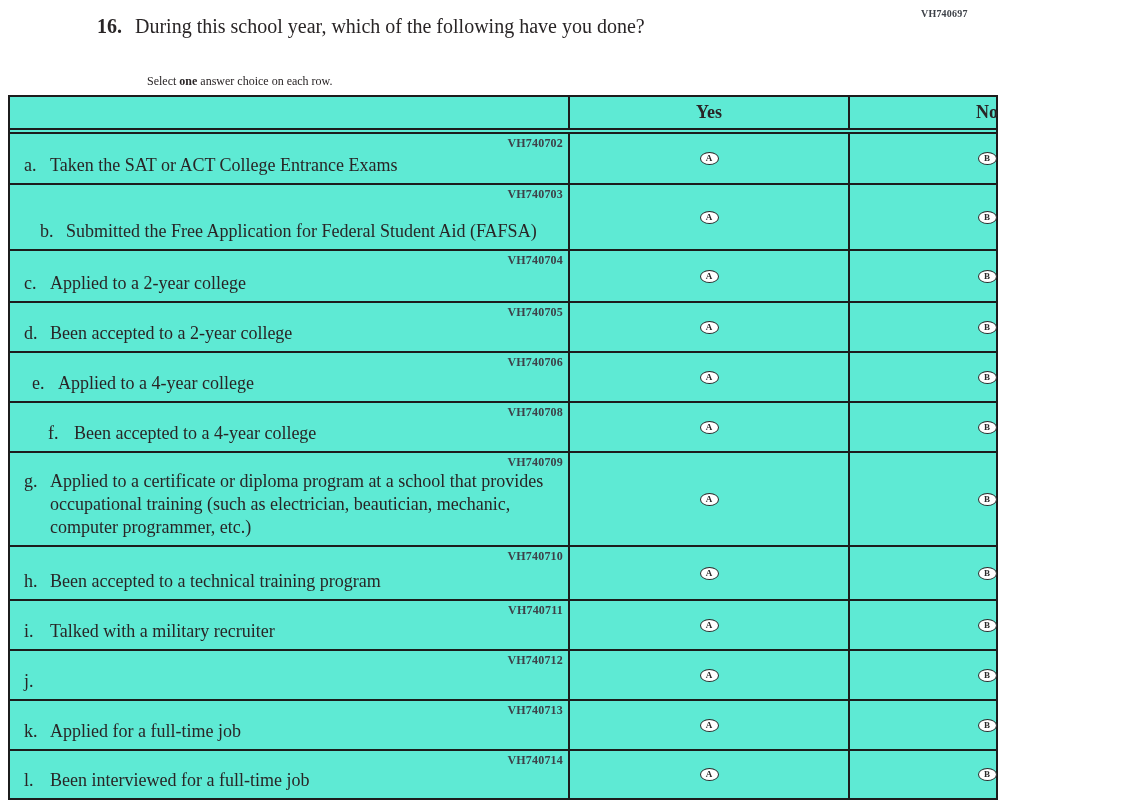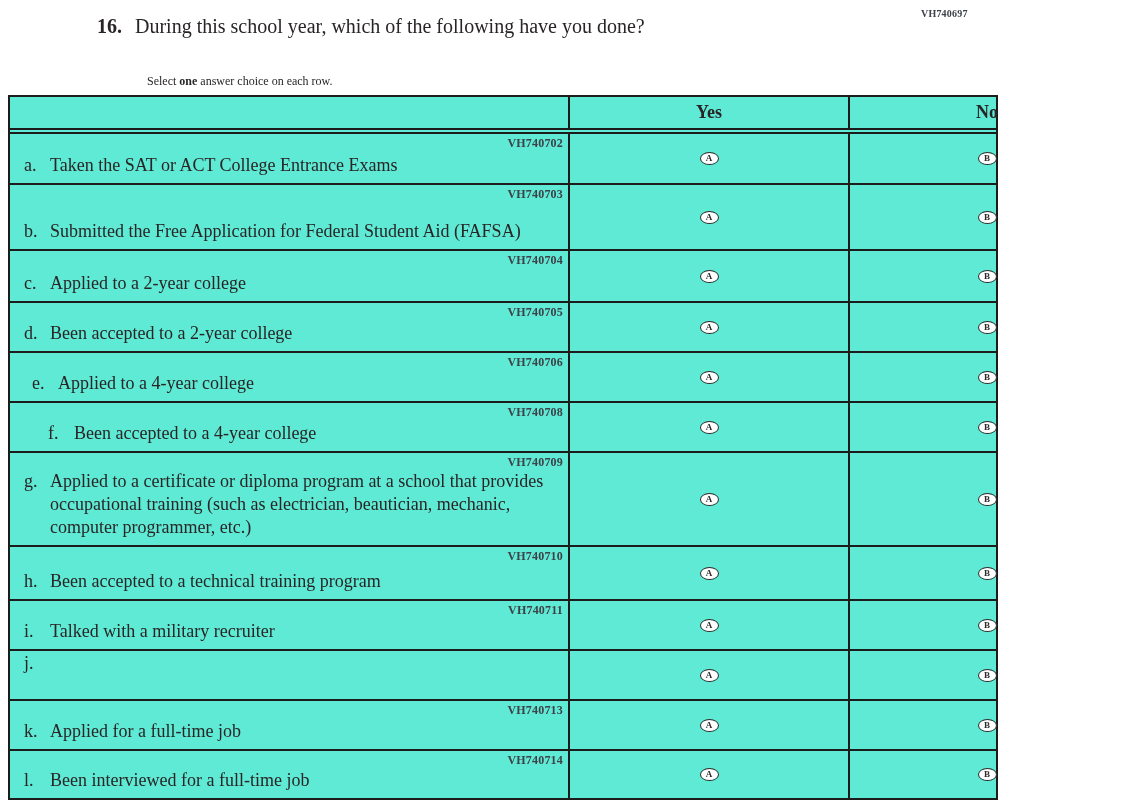--- a/index.html
+++ b/index.html
@@ -66,21 +66,21 @@
   .bubble {
     width:19px; height:13px; box-sizing:border-box;
     border:1.4px solid #2a2a2a; border-radius:50%;
     display:flex; align-items:center; justify-content:center;
     background:#fff; cursor:pointer;
   }
   .bubble .bubble-letter { font-size:9px; line-height:1; font-weight:bold; color:#2a2a2a; }
 
   
   .t-body .t-row:nth-child(1)  .cell-item { min-height:49px; }
-  .t-body .t-row:nth-child(2)  .cell-item { min-height:64px; }
+  .t-body .t-row:nth-child(2)  .cell-item { min-height:64px;padding-left:16px; }
   .t-body .t-row:nth-child(3)  .cell-item { min-height:50px;border-radius:8px; }
   .t-body .t-row:nth-child(4)  .cell-item { min-height:48px; }
   .t-body .t-row:nth-child(5)  .cell-item { min-height:48px;padding-left:8px; }
   .t-body .t-row:nth-child(6)  .cell-item { min-height:48px;margin-left:24px; }
   .t-body .t-row:nth-child(7)  .cell-item { min-height:92px;border-radius:15px; }
   .t-body .t-row:nth-child(8)  .cell-item { min-height:52px; }
   .t-body .t-row:nth-child(9)  .cell-item { min-height:48px; }
   .t-body .t-row:nth-child(10) .cell-item { min-height:48px; }
   .t-body .t-row:nth-child(11) .cell-item { min-height:48px; }
   .t-body .t-row:nth-child(12) .cell-item { min-height:47px; }
@@ -283,20 +283,21 @@
     </div>
     <div class="cell-choice cell-no">
       <span class="bubble">
               <span class="bubble-letter">B</span>
             </span>
     </div>
   </div>
 
   <div class="t-row">
     <div class="cell-item">
+      <div class="item-code">VH740712</div>
       <div class="item-label">
         <span class="item-letter">j.</span>
       </div>
     </div>
     <div class="cell-choice cell-yes">
       <span class="bubble">
               <span class="bubble-letter">A</span>
             </span>
     </div>
     <div class="cell-choice cell-no">

